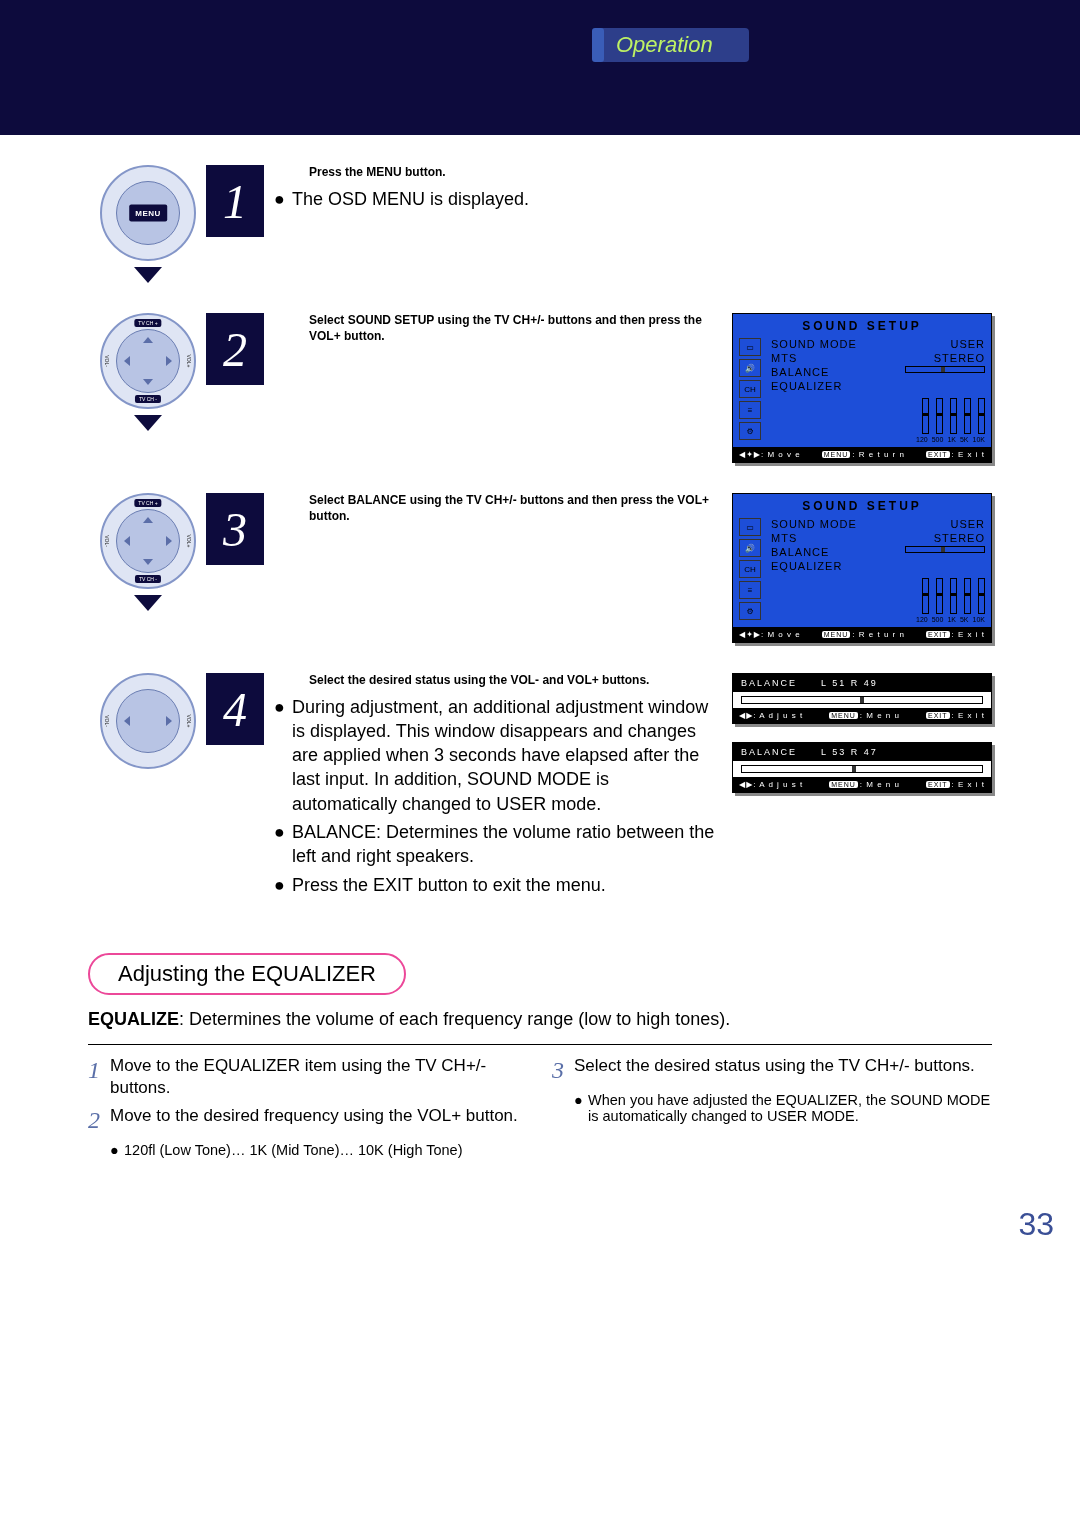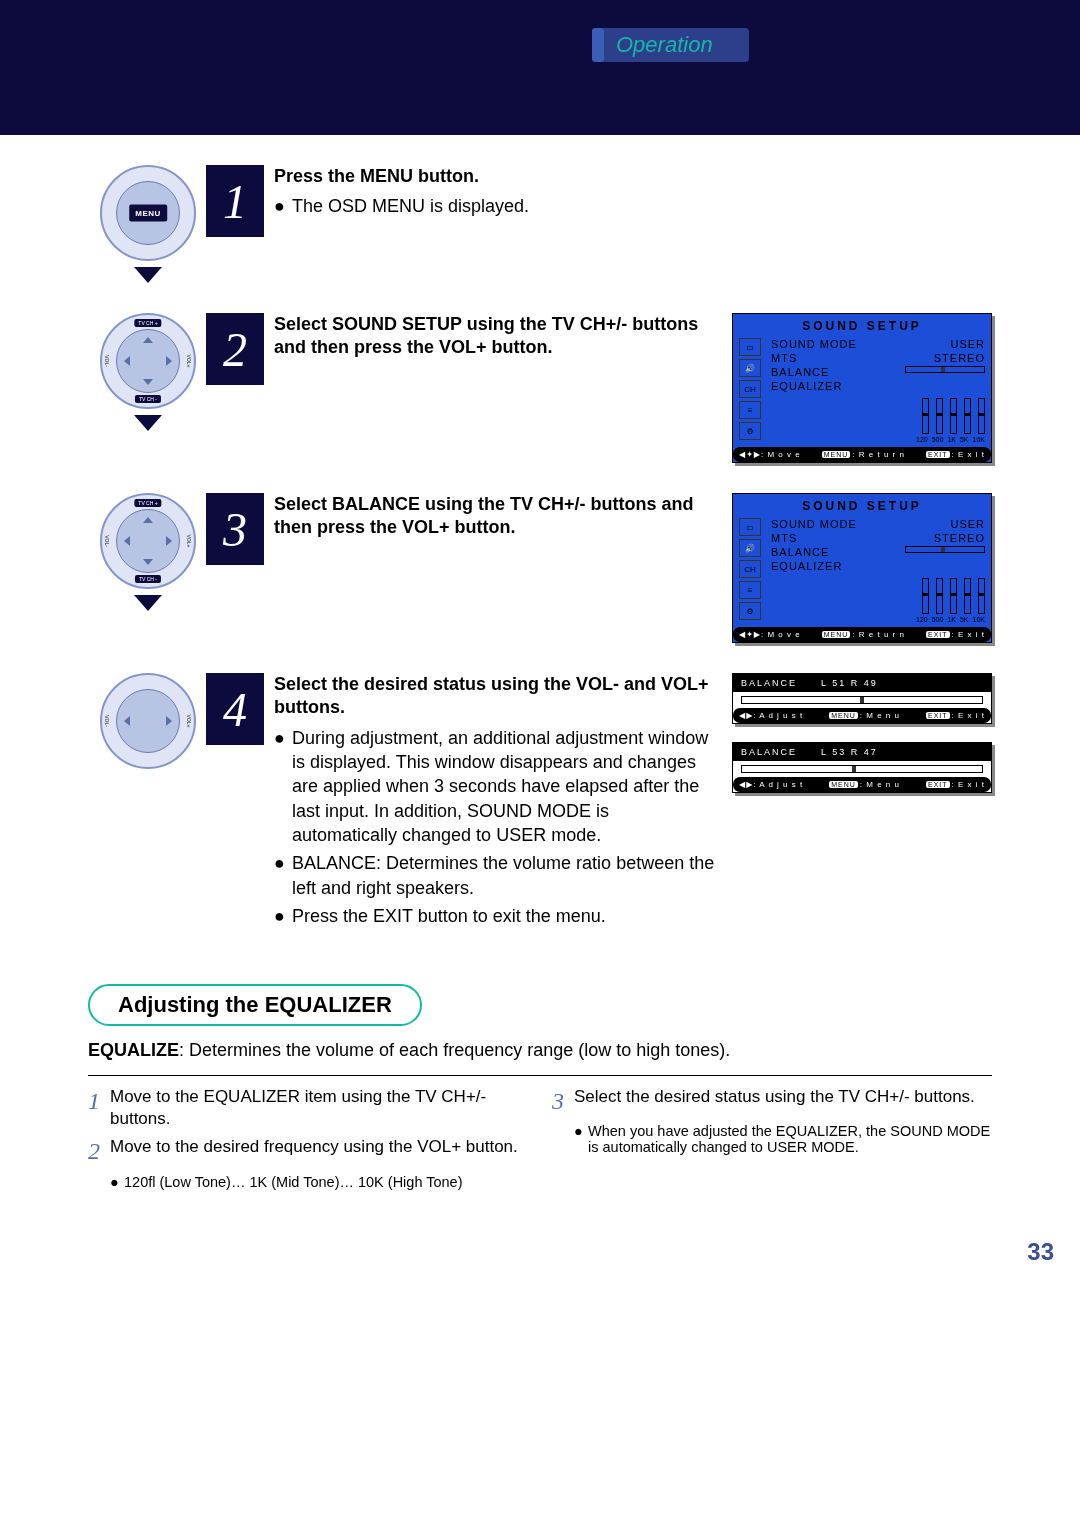--- a/index.html
+++ b/index.html
@@ -1,27 +1,27 @@
 <!DOCTYPE html>
 <html><head>
 <meta charset="utf-8">
 <style>
   * { box-sizing: border-box; margin: 0; padding: 0; }
   body { font-family: Arial, Helvetica, sans-serif; background: #fff; width: 1080px; }
   .header { background: #0d0b3d; height: 135px; position: relative; }
-  .header-tab { position: absolute; top: 28px; left: 598px; background: #2d3e8a; color: #14b8a6; font-style: italic; font-size: 22px; padding: 4px 36px 4px 18px; border-radius: 0 4px 4px 0; }
+  .header-tab { position: absolute; top: 28px; left: 598px; background: #2d3e8a; color: #bef264; font-style: italic; font-size: 22px; padding: 4px 36px 4px 18px; border-radius: 0 4px 4px 0; }
   .header-tab::before { content: ""; position: absolute; left: -6px; top: 0; bottom: 0; width: 12px; background: #3a5db8; border-radius: 3px; }
   .content { padding: 30px 88px 20px 88px; }
   .intro { font-size: 19px; color: #222; margin-bottom: 36px; letter-spacing: 0.2px; }
   .step-row { display: flex; align-items: flex-start; margin-bottom: 30px; }
   .remote-col { width: 120px; flex-shrink: 0; text-align: center; }
   .num-badge { width: 58px; height: 72px; background: #0d0b3d; display: inline-flex; align-items: center; justify-content: center; vertical-align: top; margin-left: -2px; }
   .num-badge span { color: #fff; font-family: "Times New Roman", serif; font-style: italic; font-size: 48px; }
   .mid-col { flex: 1; padding: 0 14px 0 10px; }
-  .step-title { font-weight: bold; font-size: 18px; color: #000; line-height: 1.3; }
+  .step-title { font-weight: bold; font-size: 12px; color: #000; line-height: 1.3; margin-left: 35px; }
   .bullet-list { margin-top: 6px; }
   .bullet { display: flex; font-size: 18px; color: #000; line-height: 1.35; margin-bottom: 4px; }
   .bullet .dot { width: 18px; flex-shrink: 0; }
   .right-col { width: 260px; flex-shrink: 0; display: flex; flex-direction: column; gap: 18px; }
   .arrow-down { margin: 6px auto 0; width: 0; height: 0; border-left: 14px solid transparent; border-right: 14px solid transparent; border-top: 16px solid #0d0b3d; }
   
   .remote { width: 96px; height: 96px; border: 2px solid #8496c8; border-radius: 50%; background: #dfe5f4; display: inline-block; position: relative; vertical-align: top; }
   .remote .inner { position: absolute; top: 14px; left: 14px; right: 14px; bottom: 14px; border-radius: 50%; background: #b8c4e4; border: 1px solid #6a7db2; }
   .remote .btn { position: absolute; font-size: 6px; color: #222; }
   .remote .btn-top { top: 4px; left: 50%; transform: translateX(-50%); padding: 1px 4px; background: #0d0b3d; color:#fff; border-radius: 2px; font-size:5px; }
@@ -41,39 +41,39 @@
   .osd-icons { width: 26px; display:flex; flex-direction:column; gap:3px; }
   .osd-icon { width:22px; height:18px; border:1px solid #333; font-size:8px; display:flex; align-items:center; justify-content:center; }
   .osd-main { flex:1; padding-left:6px; }
   .osd-line { display:flex; justify-content:space-between; letter-spacing:1px; font-size:11px; margin-bottom:2px; }
   .osd-eq { display:flex; gap:7px; justify-content:flex-end; margin-top:6px; }
   .osd-eq-bar { width:7px; height:36px; border:1px solid #000; position:relative; }
   .osd-eq-bar::after{content:"";position:absolute;left:0;right:0;top:40%;height:3px;background:#000;}
   .osd-eq-labels { display:flex; gap:4px; justify-content:flex-end; font-size:7px; margin-top:2px; }
   .osd-slider { height:7px; border:1px solid #000; width:80px; display:inline-block; position:relative; }
   .osd-slider::after{content:"";position:absolute;top:0;bottom:0;left:45%;width:4px;background:#333;}
-  .osd-foot { background:#000; color:#fff; font-size:8px; letter-spacing:1px; padding:3px 6px; display:flex; justify-content:space-between;border-radius:7px; }
+  .osd-foot { background:#000; color:#fff; font-size:8px; letter-spacing:1px; padding:3px 6px; display:flex; justify-content:space-between; }
   .osd-foot span{white-space:nowrap;}
   .osd-foot .tag{background:#fff;color:#000;padding:0 2px;border-radius:2px;margin-right:2px;font-size:7px;}
 
   .osd-bal { border:1px solid #000; box-shadow:3px 3px 0 #888; }
   .osd-bal-top{background:#000;color:#fff;font-size:9px;letter-spacing:2px;padding:4px 8px;display:flex;gap:24px;}
   .osd-bal-mid{padding:4px 8px;}
   .osd-bal-bar{height:8px;border:1px solid #000;position:relative;background:#fff;}
 
   
-  .section-pill { display:inline-block; border:2px solid #14b8a6; border-radius:28px; padding:6px 28px; font-size:22px; font-weight:bold; margin:22px 0 14px 0; }
+  .section-pill { display:inline-block; border:2px solid #ec4899; border-radius:28px; padding:6px 28px; font-size:22px; font-weight:normal; margin:22px 0 14px 0; }
   .eq-desc { font-size:18px; margin-bottom:14px; }
   .eq-steps { display:flex; gap:24px; border-top:1px solid #000; padding-top:10px; }
   .eq-col { flex:1; }
   .eq-item { display:flex; margin-bottom:6px; font-size:17px; line-height:1.3; }
   .eq-item .sn { font-family:"Times New Roman",serif; font-style:italic; font-size:24px; color:#5a6fa8; width:22px; flex-shrink:0; }
   .eq-sub { font-size:14.5px; margin-left:22px; display:flex; }
   .eq-sub .dot{width:14px;flex-shrink:0;}
-  .page-num { text-align:right; font-size:24px; color:#3a4f96; margin:28px 26px 20px 0; font-weight:700; }
+  .page-num { text-align:right; font-size:32px; color:#3a4f96; margin:28px 26px 20px 0; font-weight:400; }
 </style>
 </head>
 <body>
 
 <div class="header">
   <div class="header-tab">Operation</div>
 </div>
 
 <div class="content">
 

